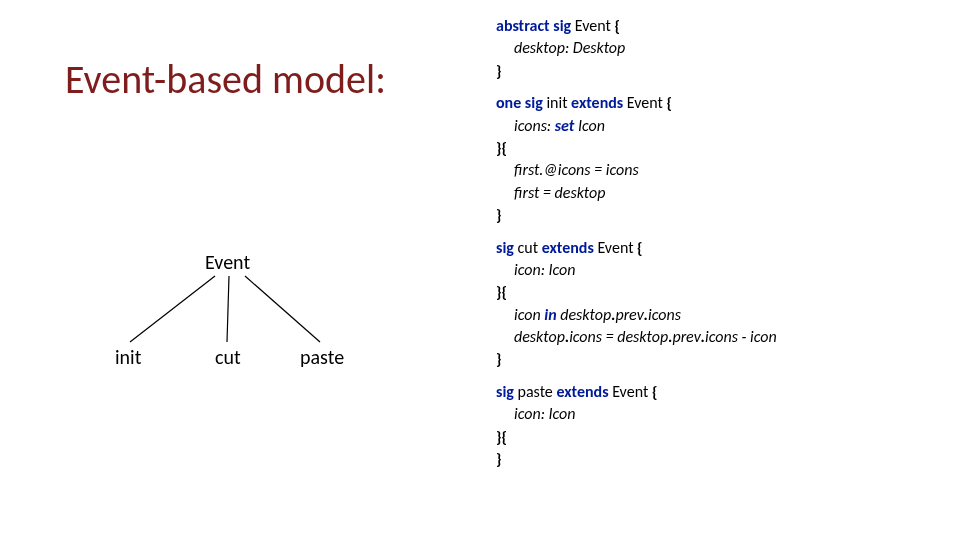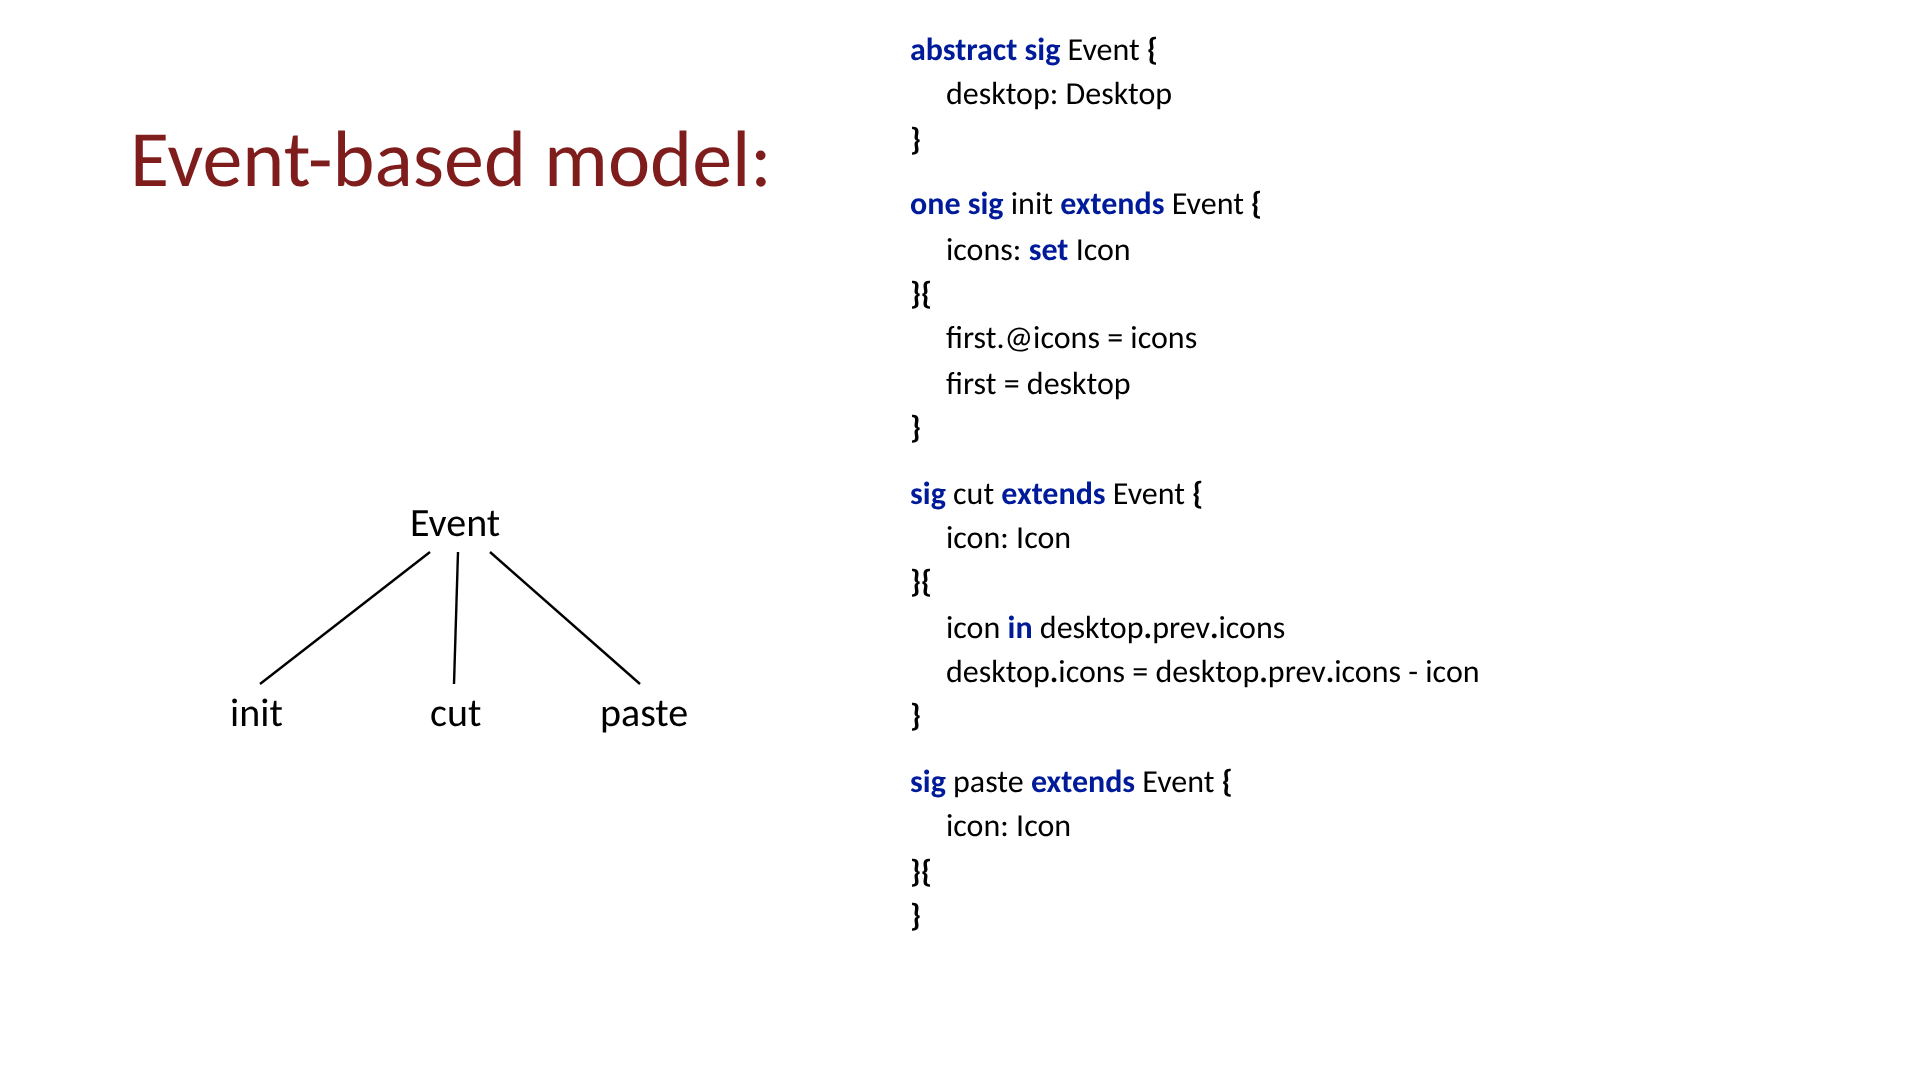--- a/index.html
+++ b/index.html
@@ -52,31 +52,31 @@
   .leaf-paste { left: 205px; }
   .tree-svg {
     position: absolute;
     top: 24px;
     left: 0;
     width: 280px;
     height: 72px;
   }
   .code {
     position: absolute;
-    left: 455px;
+    left: 496px;
     top: 15px;
     font-family: Calibri, Arial, sans-serif;
     font-size: 16px;
     line-height: 1.4;
     color: #000;
   }
   .code .kw { color: #001b9a; font-weight: 700; }
   .code .b { font-weight: 700; }
   .code .blk { margin-bottom: 10px; }
-  .code .indent { padding-left: 18px; }
+  .code .indent { padding-left: 18px; font-style: italic; }
 </style>
 </head>
 <body>
 
 <div class="slide">
 
   <div class="title">Event-based model:</div>
 
   <div class="tree">
     <div class="tree-root">Event</div>

